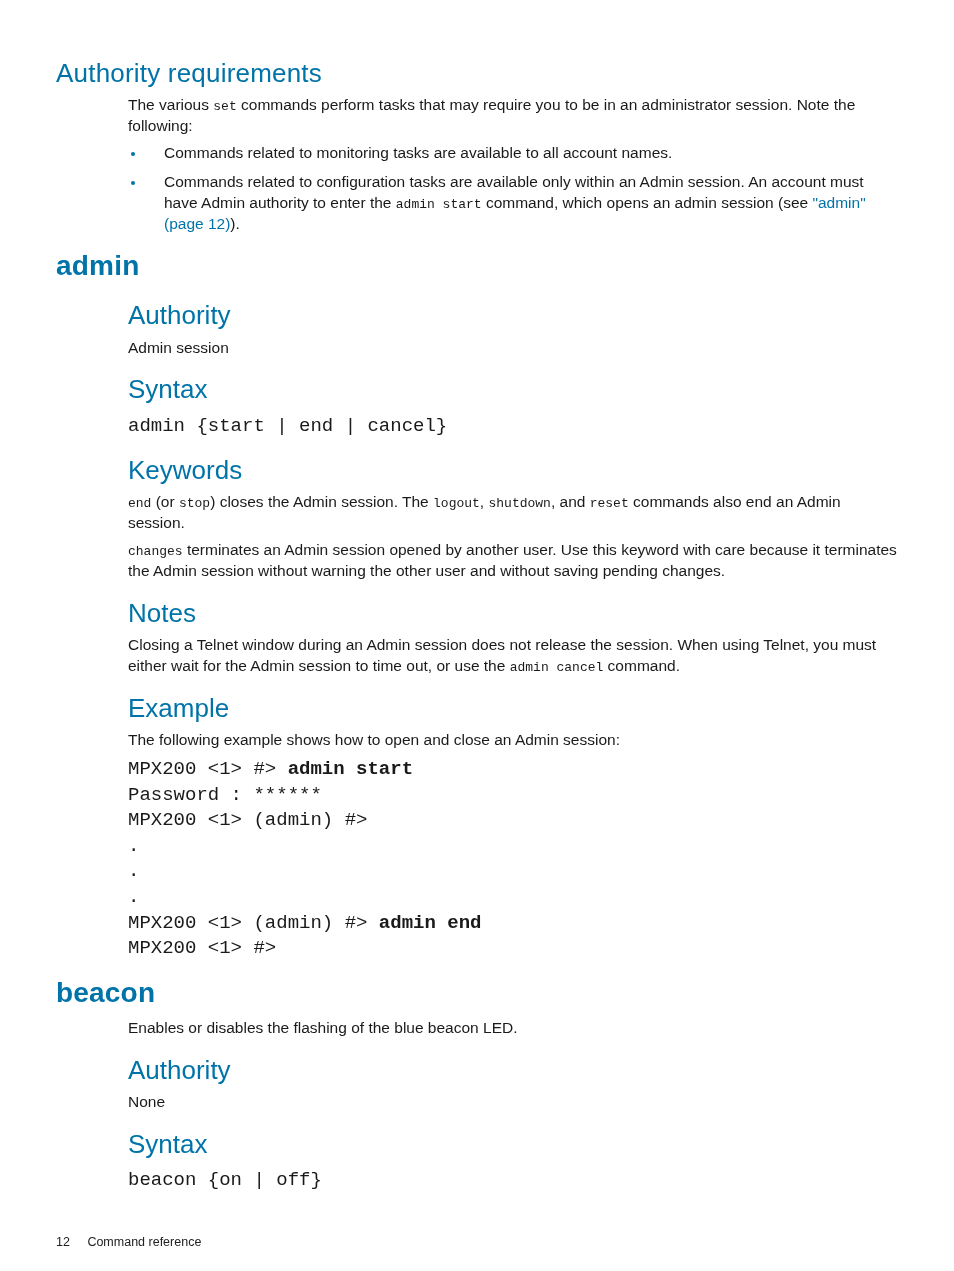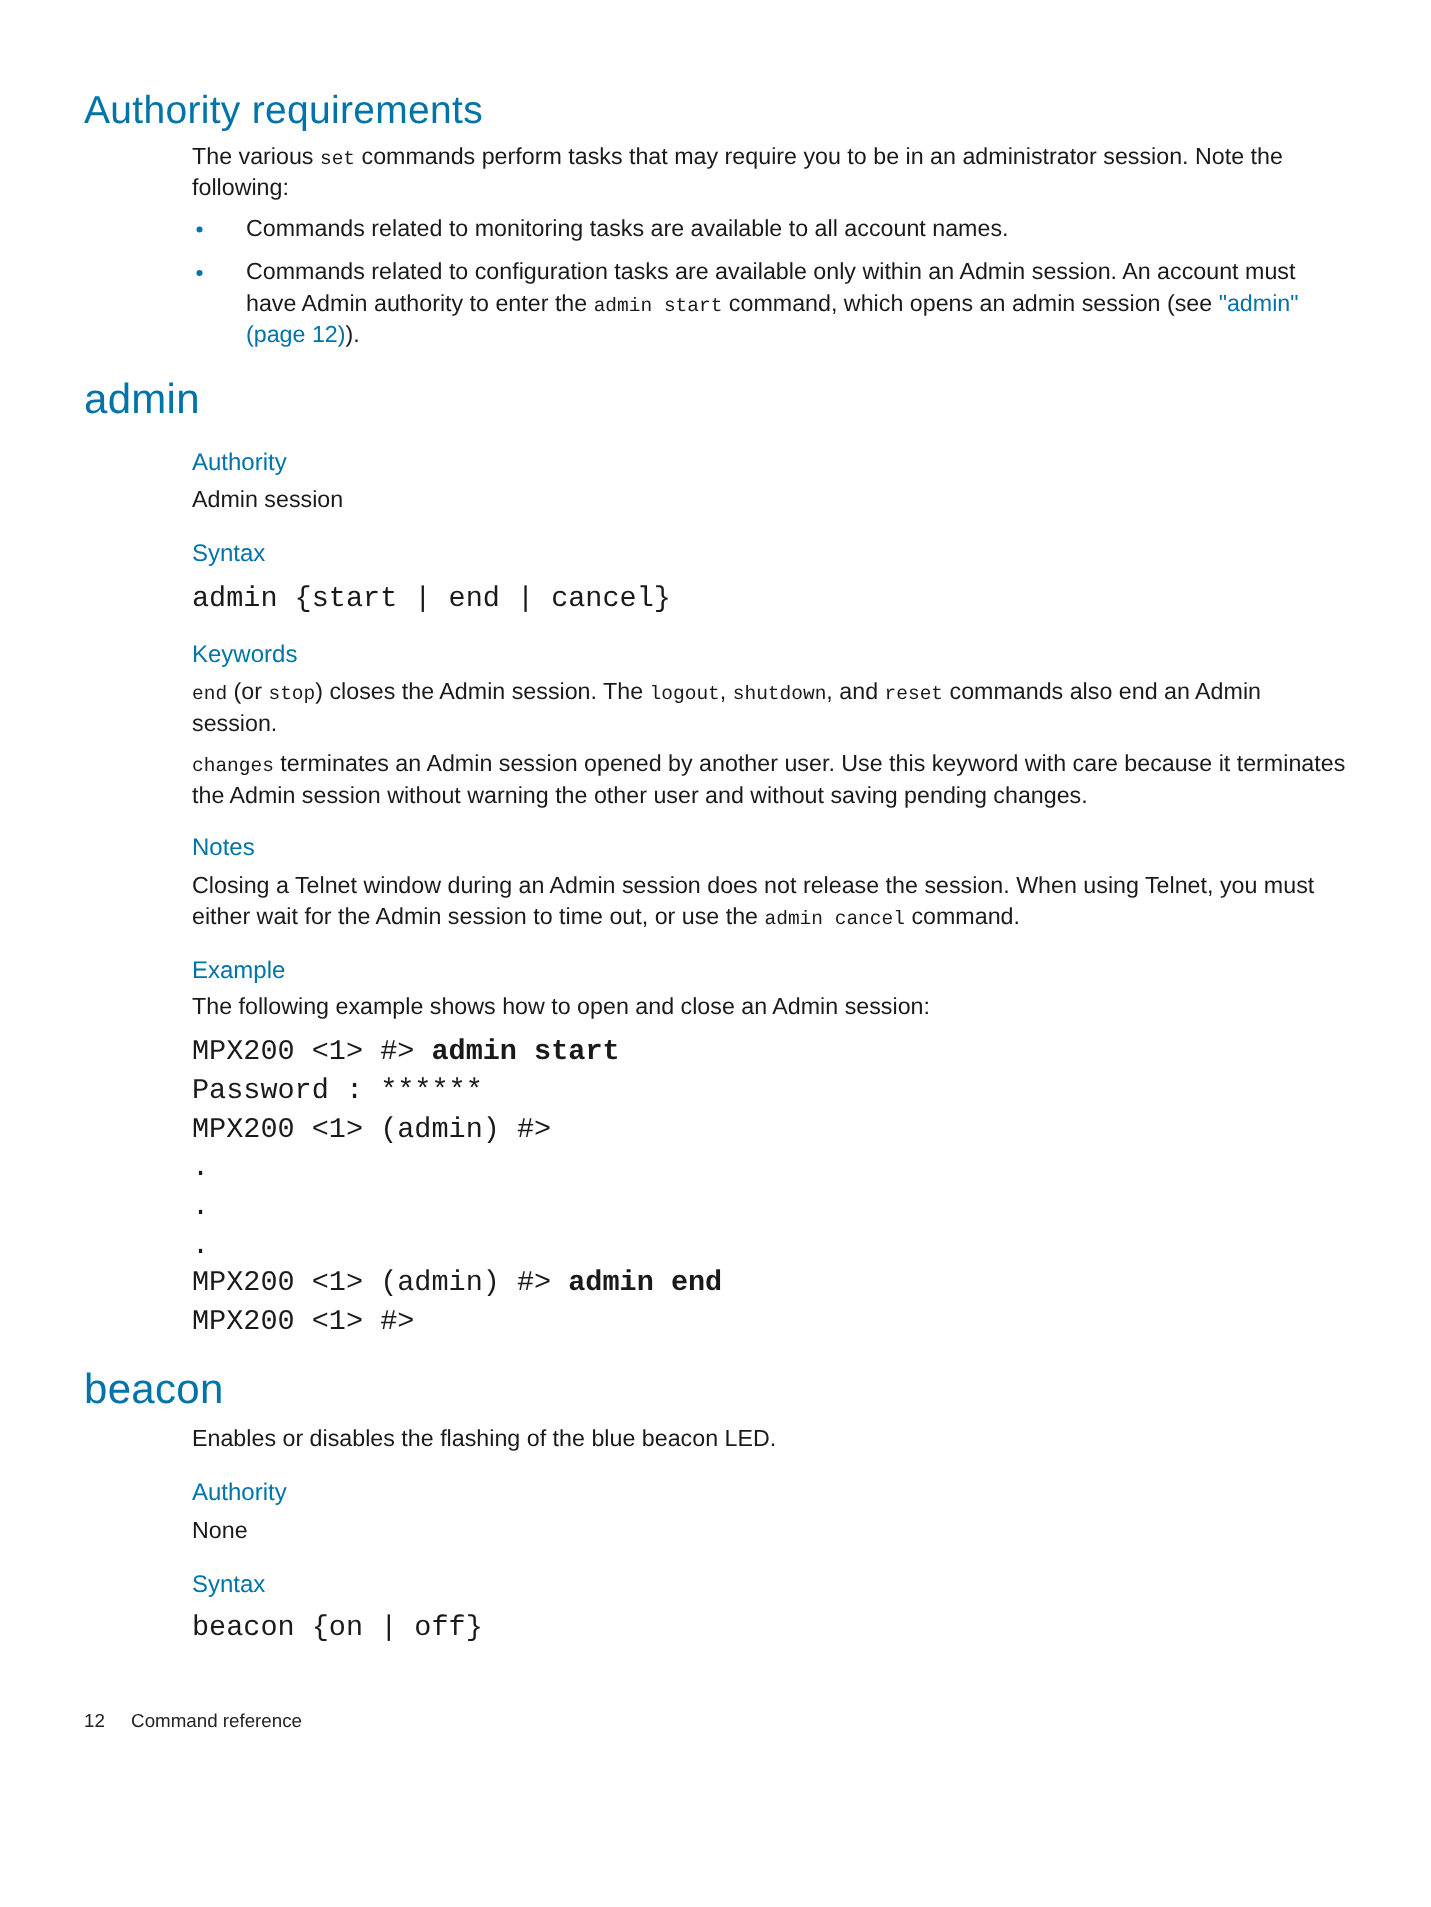--- a/index.html
+++ b/index.html
@@ -10,36 +10,36 @@
     padding: 56px 56px 40px 56px;
     width: 954px;
     box-sizing: border-box;
     color: #1a1a1a;
     font-size: 15.5px;
     line-height: 1.35;
     background: #fff;
   }
   h1 {
     color: #0073A8;
-    font-weight: 400;
+    font-weight: 700;
     font-size: 28px;
     margin: 12px 0 6px 0;
     letter-spacing: 0.2px;
   }
   h2 {
     color: #0073A8;
     font-weight: 300;
     font-size: 26px;
     margin: 14px 0 4px 0;
     letter-spacing: 0.2px;
   }
   h3 {
     color: #0073A8;
     font-weight: 300;
-    font-size: 16px;
+    font-size: 26px;
     margin: 14px 0 4px 0;
   }
   p {
     margin: 4px 0 6px 0;
   }
   .indent {
     margin-left: 72px;
   }
   ul {
     margin: 4px 0 6px 0;

